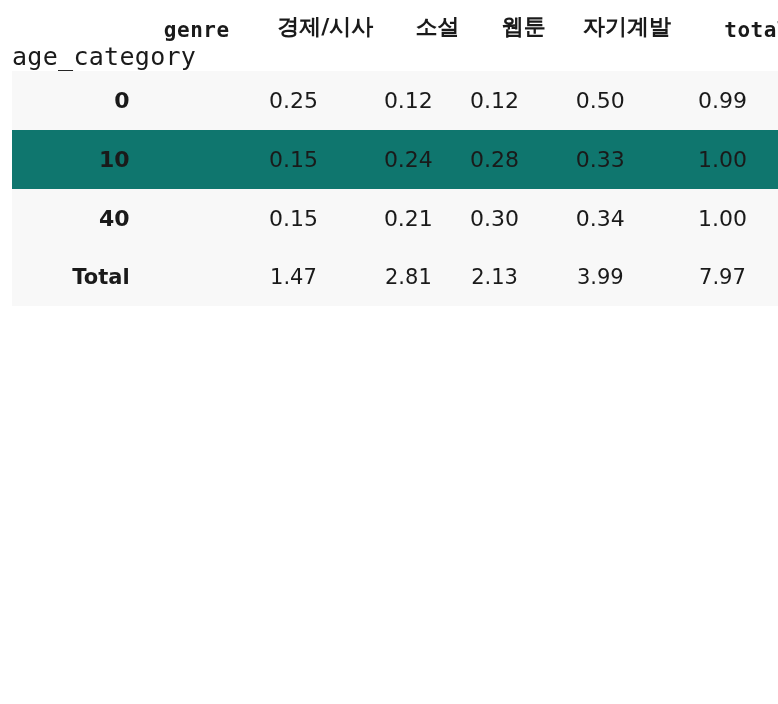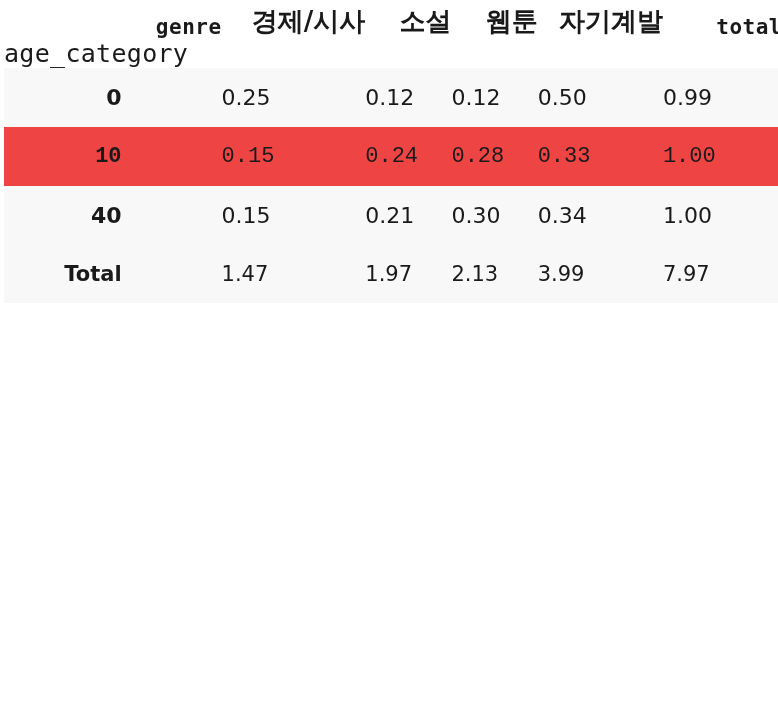--- a/index.html
+++ b/index.html
@@ -10,21 +10,21 @@
   body {
     width: 778px;
     height: 704px;
     font-family: "DejaVu Sans", "Liberation Sans", sans-serif;
     color: #1a1a1a;
     overflow: hidden;
   }
   .table-wrap {
     width: 778px;
     box-sizing: border-box;
-    padding: 4px;
+    padding: 12px;
   }
   table.pivot {
     border-collapse: collapse;
     width: 778px;
     table-layout: fixed;
   }
   table.pivot td, table.pivot th {
     padding: 0;
     margin: 0;
     border: none;
@@ -32,21 +32,21 @@
   
   col.c-index { width: 212px; }
   col.c-d1 { width: 140px; }
   col.c-d2 { width: 84px; }
   col.c-d3 { width: 84px; }
   col.c-d4 { width: 122px; }
   col.c-d5 { width: 116px; }
 
   .hdr-row td, .hdr-row th {
     font-weight: bold;
-    font-size: 26px;
+    font-size: 22px;
     text-align: right;
     padding: 14px 16px 12px 0;
     vertical-align: bottom;
     white-space: nowrap;
   }
   .hdr-row .genre-label {
     font-family: "DejaVu Sans Mono", "Liberation Mono", monospace;
     font-size: 21px;
     letter-spacing: 0.5px;
   }
@@ -65,31 +65,30 @@
   }
   .rule-row td {
     border-bottom: 1px solid #d9d9d9;
     height: 0;
     line-height: 0;
     font-size: 0;
   }
   tbody tr.data-row td {
     font-size: 22px;
     padding: 17px 16px 17px 0;
-    text-align: left;
+    text-align: center;
     white-space: nowrap;
   }
   tbody tr.data-row td.idx {
     font-weight: bold;
     text-align: right;
     padding-right: 100px;
   }
   tbody tr.alt td {
-    background: #ef4444;
-    font-family: Liberation Mono, monospace;
+    background: #0f766e;
   }
   tbody tr.plain td {
     background: #f8f8f8;
   }
   tbody tr.white td {
     background: #ffffff;
   }
   tbody tr.total-row td {
     font-size: 21px;
     background: #f8f8f8;
@@ -154,21 +153,21 @@
         <td class="idx">40</td>
         <td>0.15</td>
         <td>0.21</td>
         <td>0.30</td>
         <td>0.34</td>
         <td>1.00</td>
       </tr>
       <tr class="data-row total-row">
         <td class="idx">Total</td>
         <td>1.47</td>
-        <td>1.97</td>
+        <td>2.81</td>
         <td>2.13</td>
         <td>3.99</td>
         <td>7.97</td>
       </tr>
       <tr class="bottom-rule">
         <td colspan="6"></td>
       </tr>
     </tbody>
   </table>
 </div>

